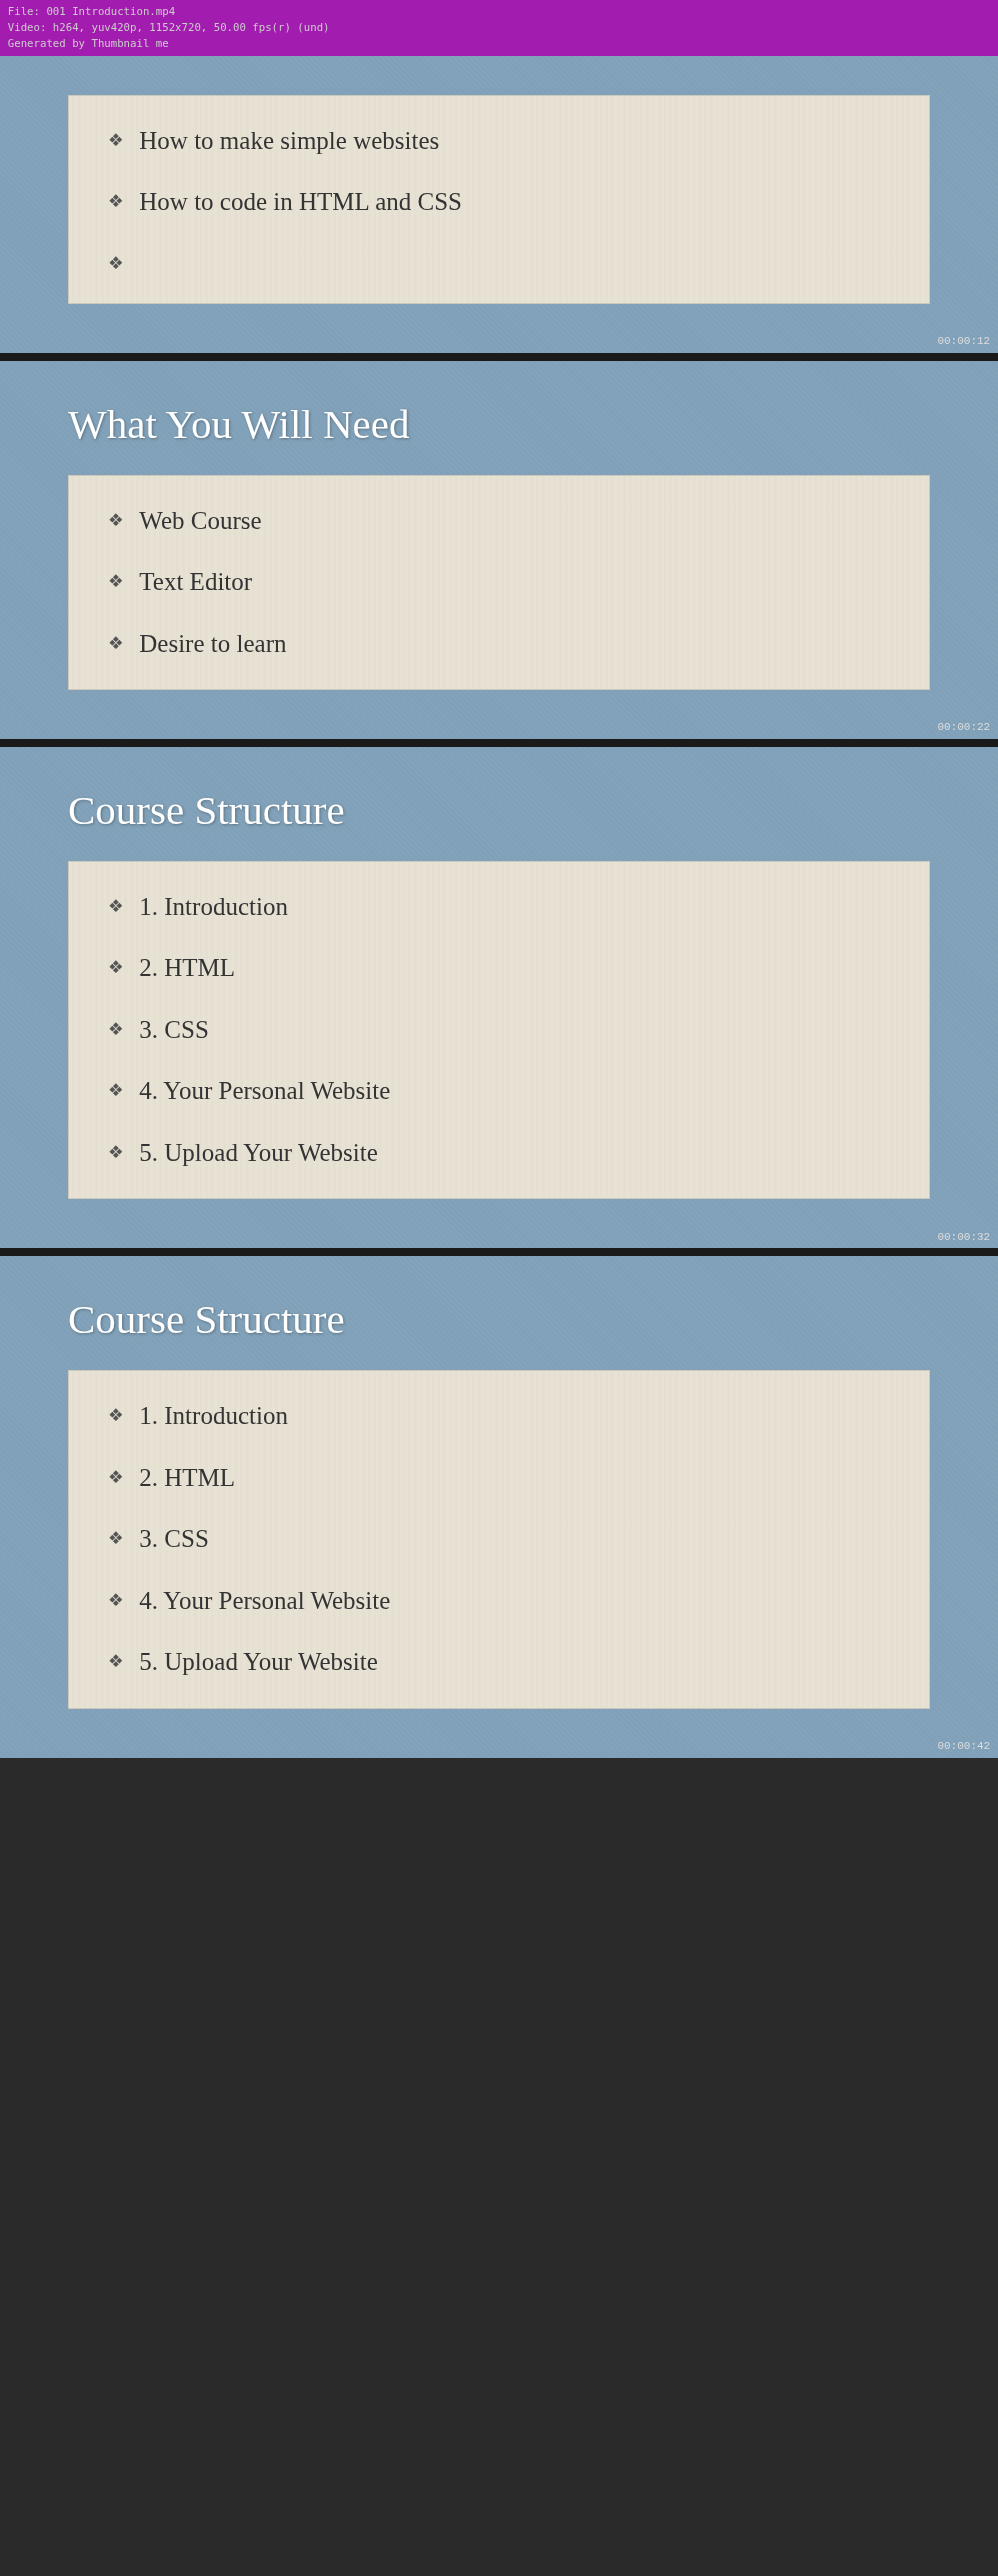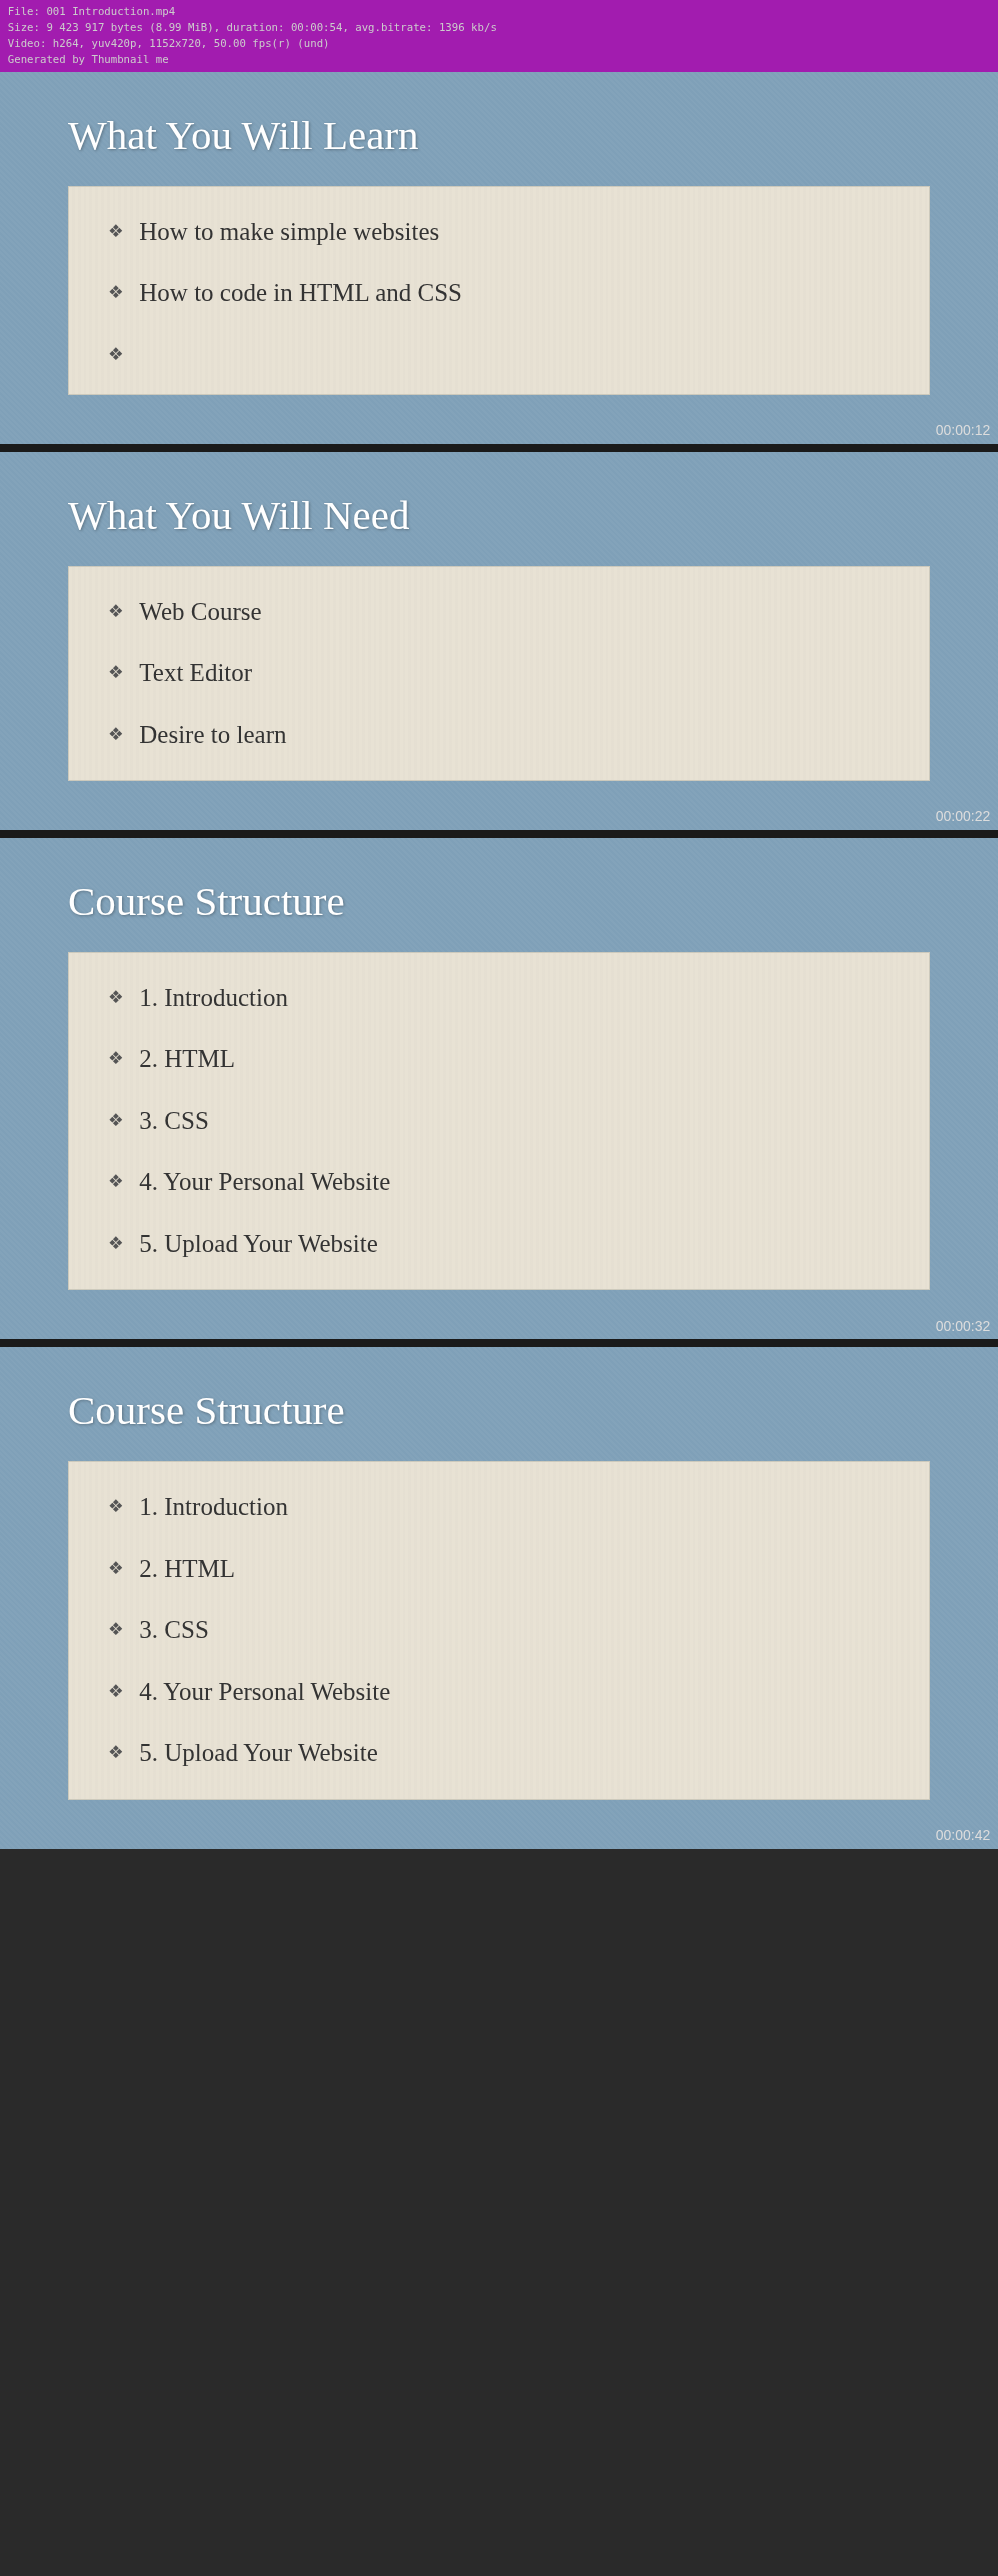--- a/index.html
+++ b/index.html
@@ -80,47 +80,45 @@
       font-size: 17.5px;
       margin-top: 4.9px;
       flex-shrink: 0;
     }
 
     .timestamp {
       position: absolute;
       bottom: 5.8px;
       right: 7.8px;
       color: #ddd;
-      font-family: Liberation Sans, sans-serif;
-      font-size: 14px;
+      font-family: Liberation Mono, monospace;
+      font-size: 11px;
     }
 
     .slide-gap {
       height: 7.8px;
       background: #1a1a1a;
     }
 
     .list-item-text {
       line-height: 1.3;
     }
   </style>
 </head>
 <body>
 
 <div class="file-info">
   <div>File: 001 Introduction.mp4</div>
-  <div>Size: 9 423 917 bytes (8.99 MiB), duration: 00:00:54, avg.bitrate: 1396 kb/s</div>
   <div>Video: h264, yuv420p, 1152x720, 50.00 fps(r) (und)</div>
   <div>Generated by Thumbnail me</div>
 </div>
 
 <div id="slides-container">
     <div class="slide">
       <div class="slide-inner">
-        <h1 class="slide-title">What You Will Learn</h1>
         <div class="content-box">
           <div class="list-item">
             <span class="bullet">❖</span>
             <span class="list-item-text">How to make simple websites</span>
           </div>
           <div class="list-item">
             <span class="bullet">❖</span>
             <span class="list-item-text">How to code in HTML and CSS</span>
           </div>
           <div class="list-item">

